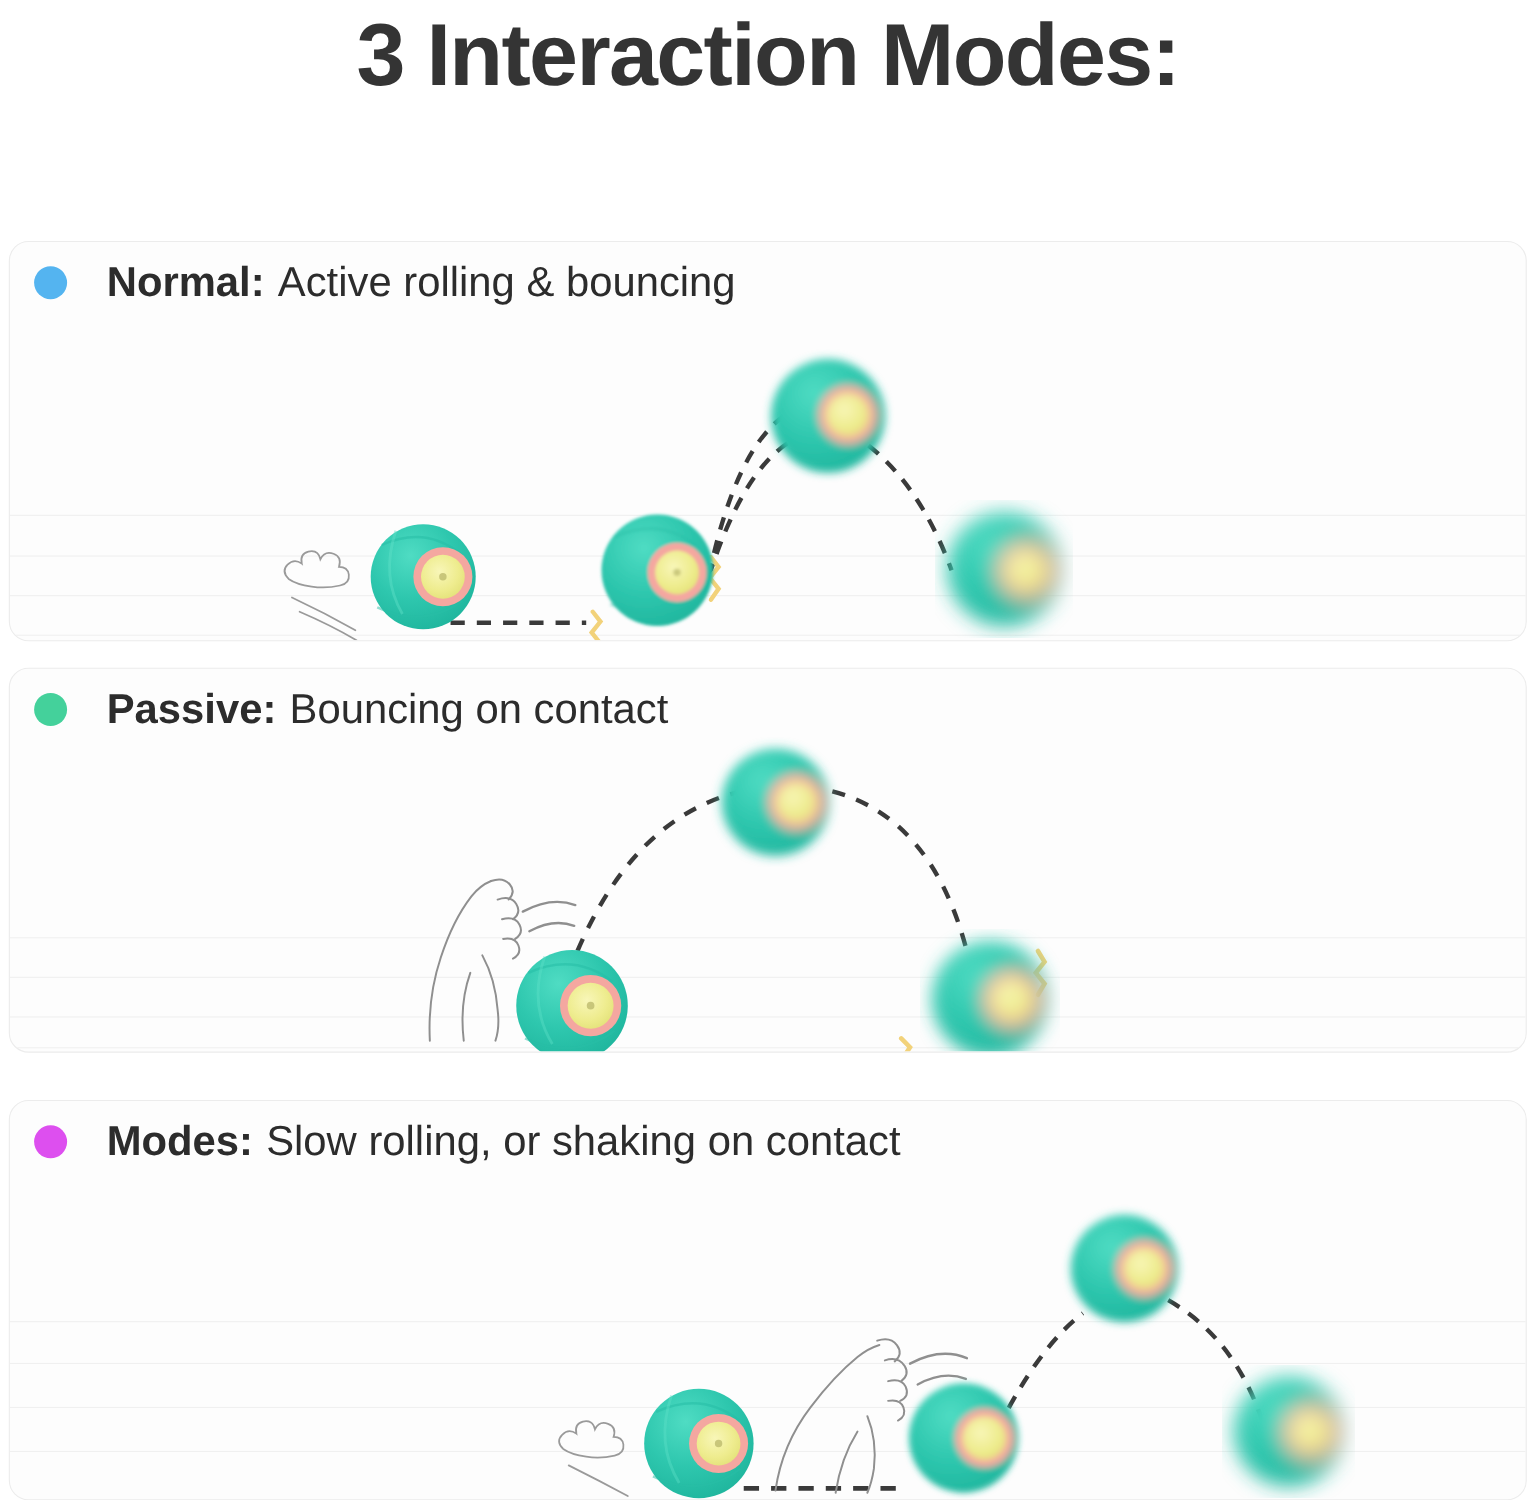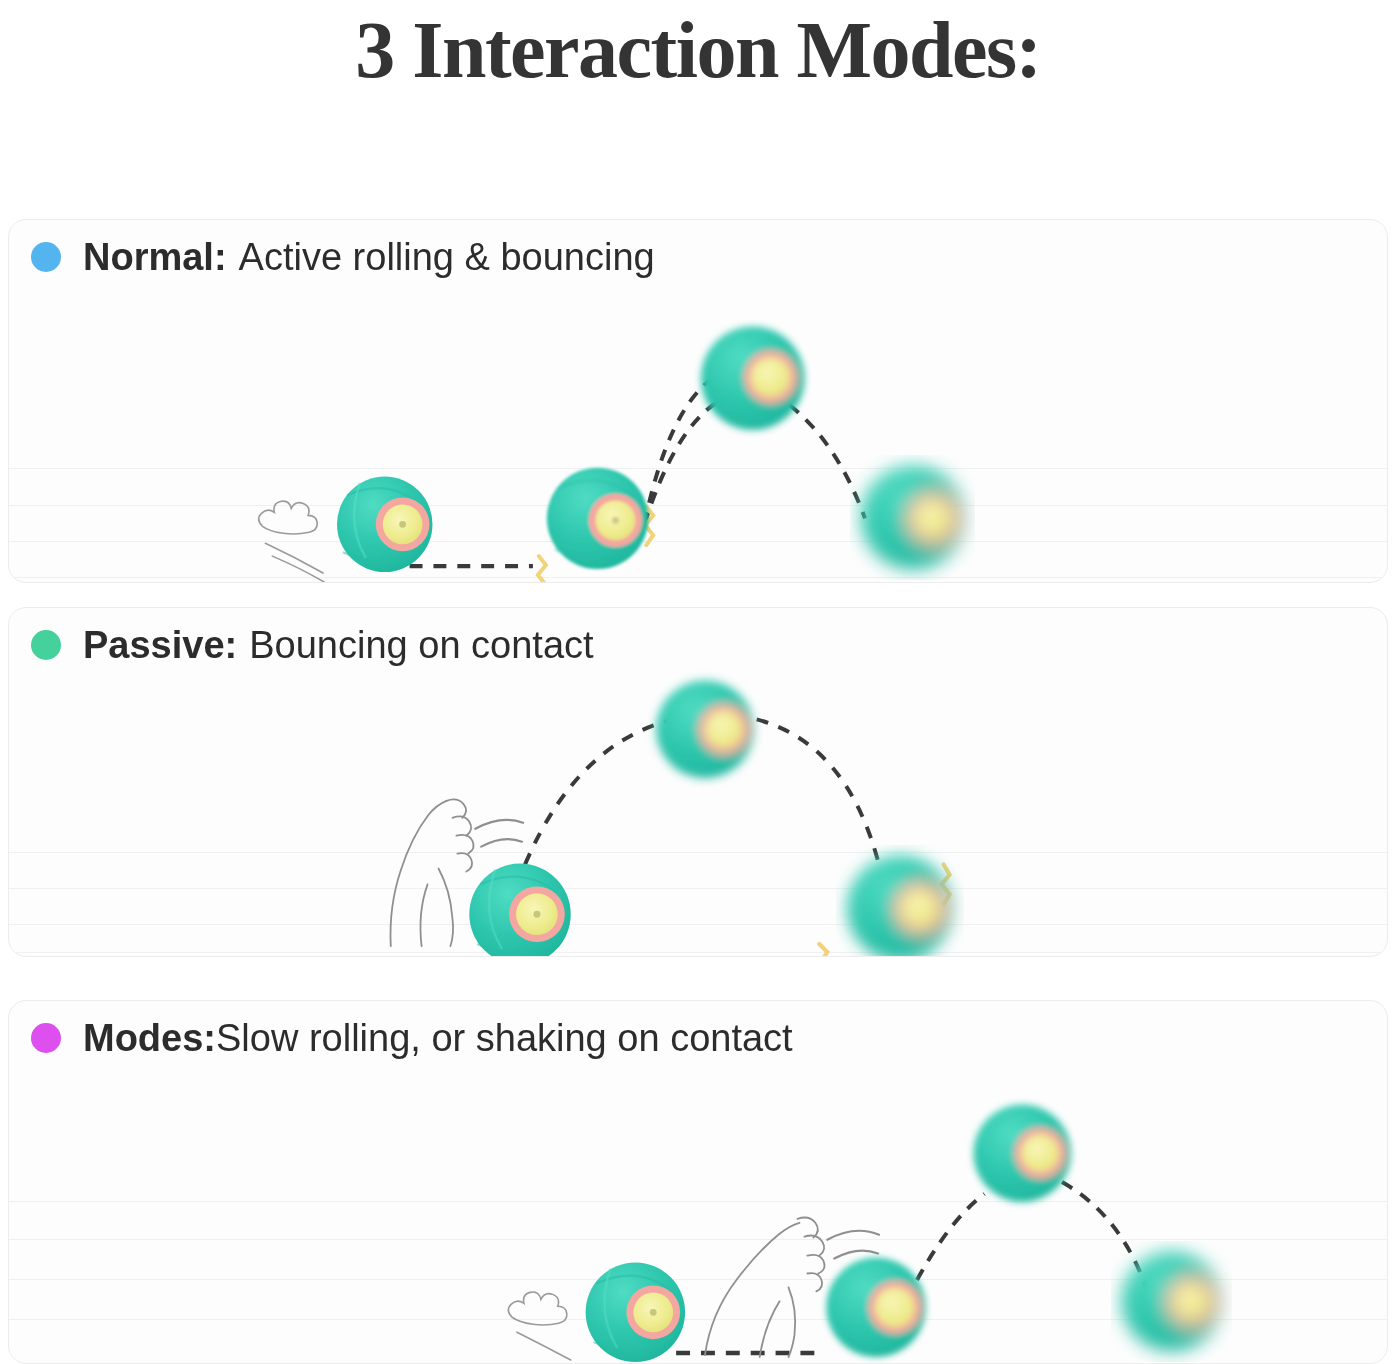--- a/index.html
+++ b/index.html
@@ -25,21 +25,20 @@
     top: 4px;
     left: 0;
     width: 1396px;
     text-align: center;
     font-size: 80px;
     font-weight: 700;
     letter-spacing: -1.5px;
     color: #343434;
     line-height: 92px;
     white-space: nowrap;
-    font-family: Liberation Serif, serif;
   }
 
   
   .card {
     position: absolute;
     left: 8px;
     width: 1380px;
     background: #fdfdfd;
     border: 1.5px solid #ececec;
     border-radius: 18px;
@@ -57,21 +56,21 @@
     background: #f0f0f0;
   }
 
   
   .row-head {
     position: absolute;
     left: 22px;
     top: 14px;
     display: flex;
     align-items: center;
-    gap: 22px;
+    gap: 36px;
     white-space: nowrap;
   }
   .dot {
     width: 30px; height: 30px;
     border-radius: 50%;
     flex: 0 0 auto;
     display: block;
   }
   .head-text {
     font-size: 38px;
@@ -267,21 +266,21 @@
   </section>
 
   <section class="card" id="card-2">
     <div class="rule" style="top:200px"></div>
     <div class="rule" style="top:238px"></div>
     <div class="rule" style="top:278px"></div>
     <div class="rule" style="top:318px"></div>
 
     <div class="row-head">
       <span class="dot" id="dot-2" style="background: rgb(221, 79, 239);"></span>
-      <span class="head-text"><span class="mode">Modes:</span><span class="desc" style="">Slow rolling, or shaking on contact</span></span>
+      <span class="head-text"><span class="mode">Modes:</span><span class="desc" style="margin-left:12px">Slow rolling, or shaking on contact</span></span>
     </div>
 
     <svg class="stage" viewBox="0 0 1380 364">
       <defs>
         <radialGradient id="bodyG2" cx="38%" cy="30%" r="78%">
           <stop offset="0%" stop-color="#4fdcc3"></stop>
           <stop offset="52%" stop-color="#2ec7ae"></stop>
           <stop offset="100%" stop-color="#1eb49c"></stop>
         </radialGradient>
         <radialGradient id="coreG2" cx="42%" cy="38%" r="62%">

